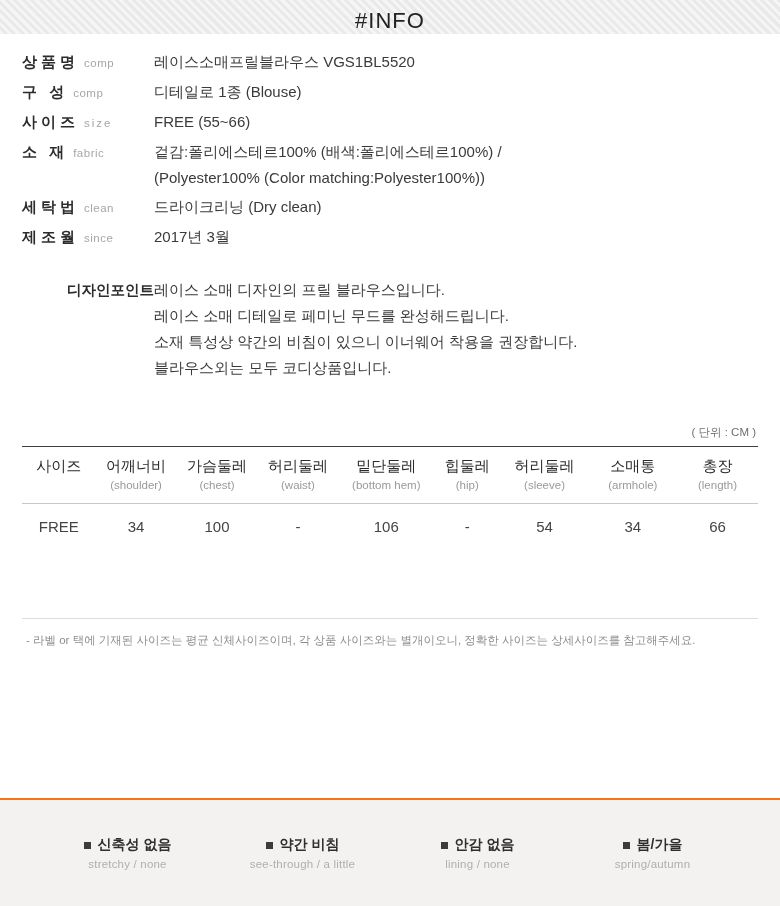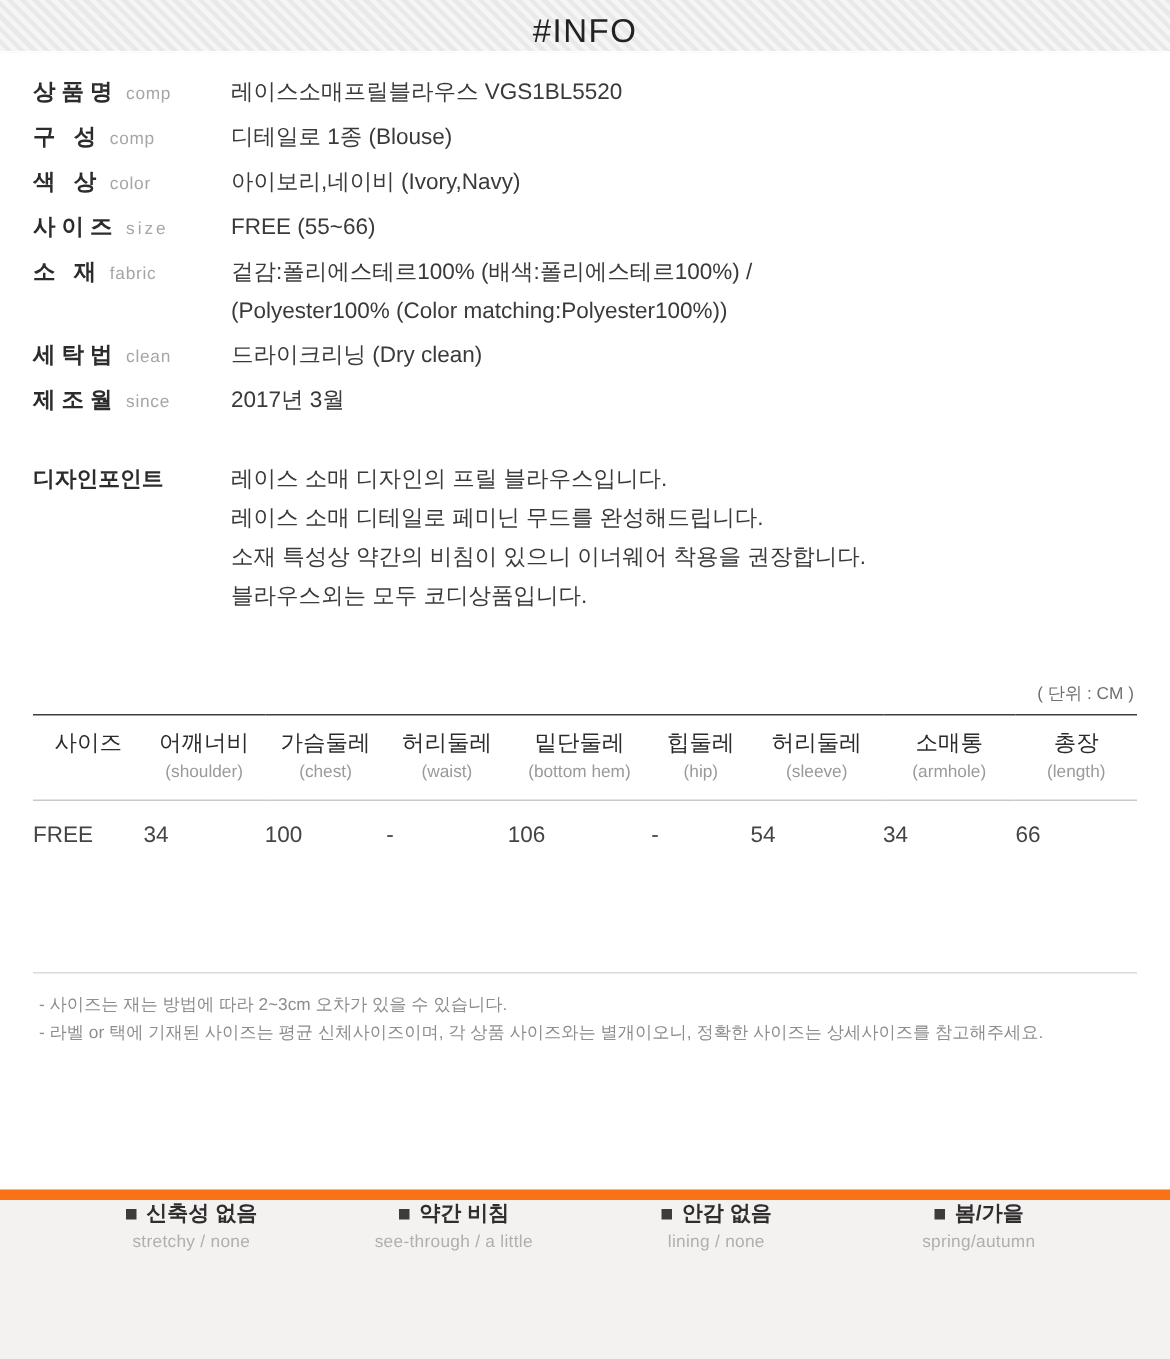--- a/index.html
+++ b/index.html
@@ -86,20 +86,21 @@
   .design-block {
     margin-top: 26px;
   }
   .design-label {
     width: 132px;
     flex: 0 0 132px;
     font-size: 14.5px;
     font-weight: bold;
     color: #2c2c2c;
     line-height: 26px;
+    text-align: right;
   }
 
   
   .unit-note {
     text-align: right;
     font-size: 11.5px;
     color: #6f6f6f;
     margin-top: 44px;
     padding-right: 2px;
   }
@@ -123,20 +124,21 @@
   }
   .th-en {
     display: block;
     font-size: 11.5px;
     color: #9a9a9a;
     line-height: 16px;
     margin-top: 1px;
   }
   table.size-table tbody td {
     padding: 14px 0 16px 0;
+    text-align: center;
     font-size: 15px;
     color: #444;
     border-bottom: 1px solid transparent;
   }
   table.size-table tbody tr {
     border-bottom: 0;
   }
   .table-underline {
     height: 1px;
     background: #dcdcdc;
@@ -155,23 +157,23 @@
   }
 
   
   .footer {
     position: absolute;
     left: 0;
     right: 0;
     bottom: 0;
     height: 106px;
     background: #f4f1f1;
-    border-top: 7px solid #f97316;
-    display: flex;
-    align-items: flex-start;
+    border-top: 2px solid #f97316;
+    display: flex;
+    align-items: center;
     justify-content: center;
   }
   .footer-inner {
     display: flex;
     width: 100%;
     padding: 0 40px;
     box-sizing: border-box;
     justify-content: space-between;
   }
   .attr {
@@ -225,28 +227,20 @@
 
     <div class="info-row">
       <div class="info-label">
         <span class="ko">구  성</span><span class="en">comp</span>
       </div>
       <div class="info-value">
         <span class="line">디테일로 1종 (Blouse)</span>
       </div>
     </div>
 
-    <div class="info-row">
-      <div class="info-label">
-        <span class="ko">색  상</span><span class="en">color</span>
-      </div>
-      <div class="info-value">
-        <span class="line">아이보리,네이비 (Ivory,Navy)</span>
-      </div>
-    </div>
 
     <div class="info-row">
       <div class="info-label">
         <span class="ko">사이즈</span><span class="en spaced">size</span>
       </div>
       <div class="info-value">
         <span class="line">FREE (55~66)</span>
       </div>
     </div>
 
@@ -344,21 +338,20 @@
         <td>54</td>
         <td>34</td>
         <td>66</td>
       </tr>
     </tbody>
   </table>
 
   <div class="table-underline"></div>
 
   <div class="notes">
-    <div class="note-line">- 사이즈는 재는 방법에 따라 2~3cm 오차가 있을 수 있습니다.</div>
     <div class="note-line">- 라벨 or 택에 기재된 사이즈는 평균 신체사이즈이며, 각 상품 사이즈와는 별개이오니, 정확한 사이즈는 상세사이즈를 참고해주세요.</div>
   </div>
 
 </div>
 
 <div class="footer">
   <div class="footer-inner">
 
     <div class="attr">
       <div class="attr-top">

